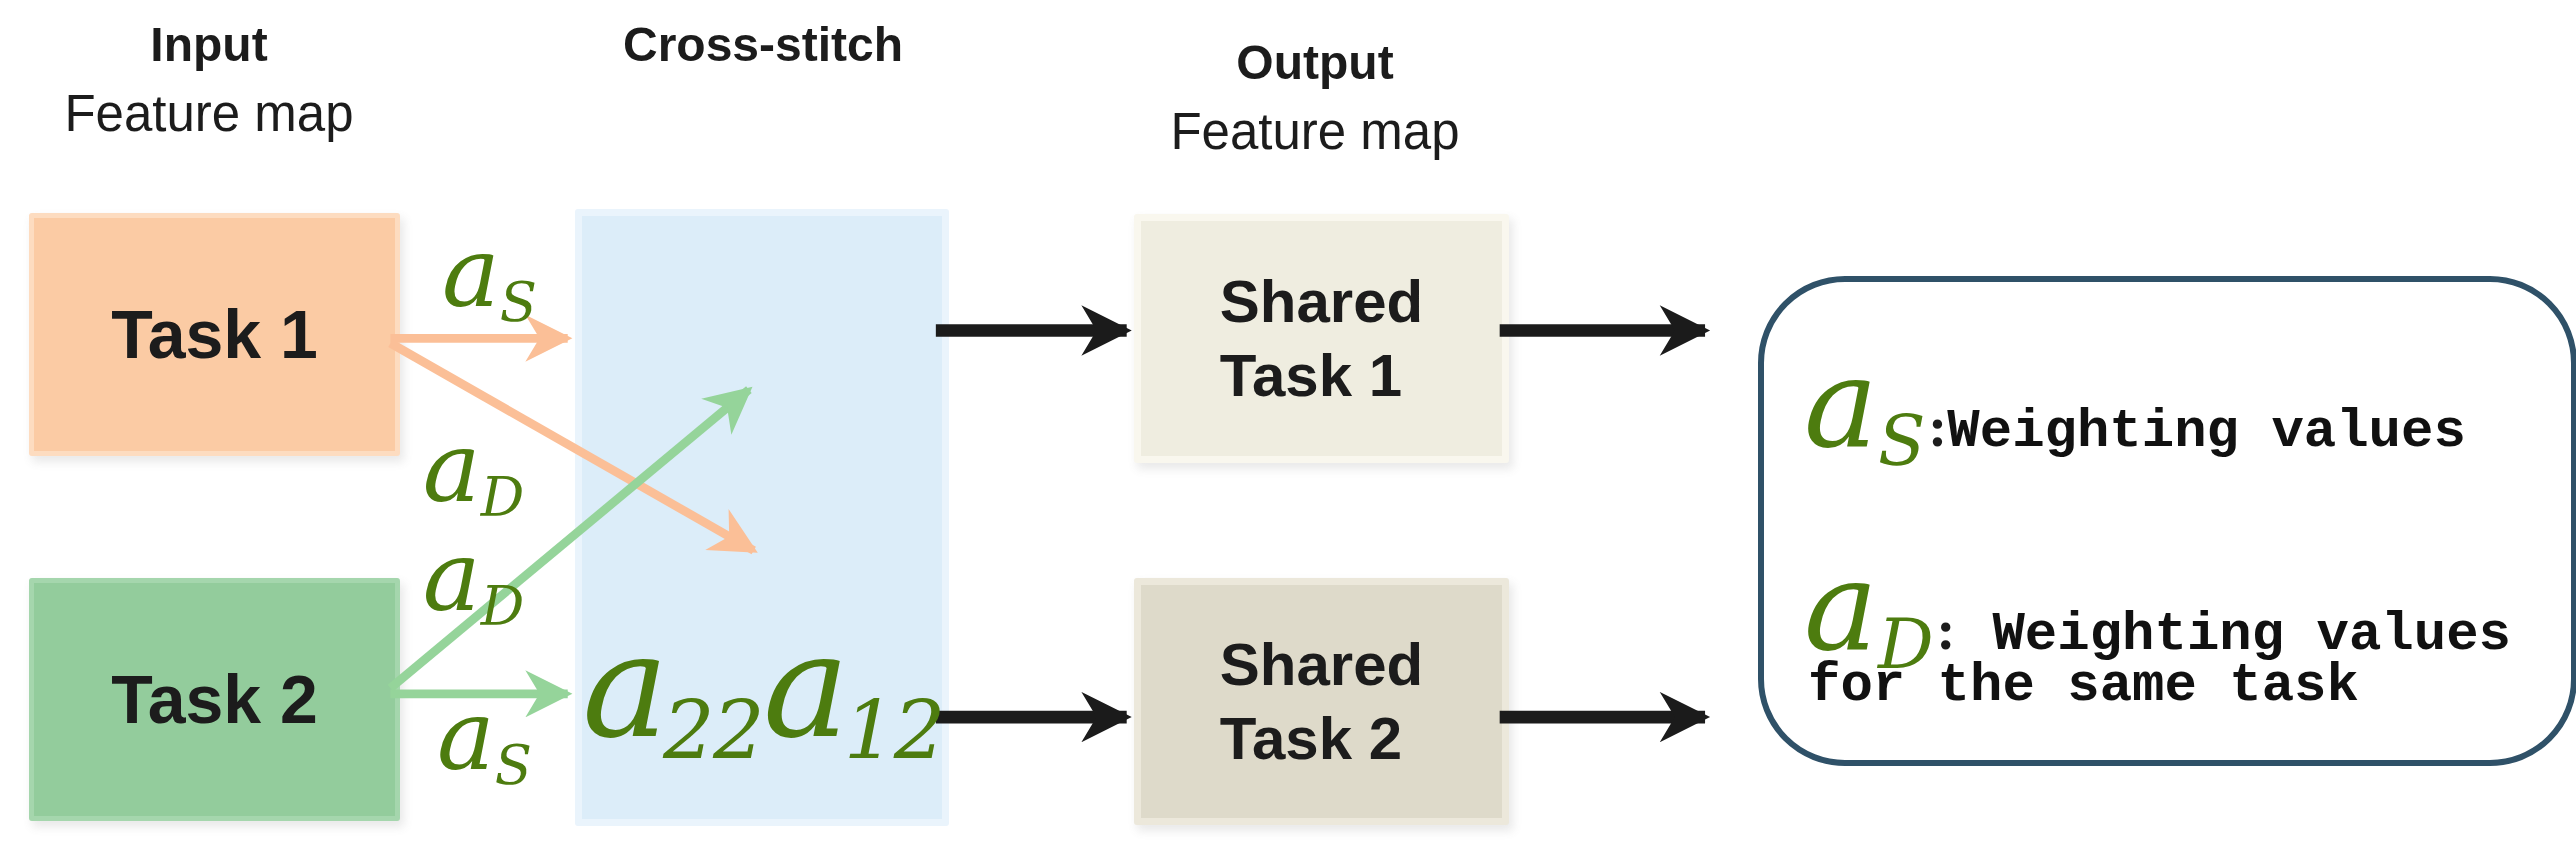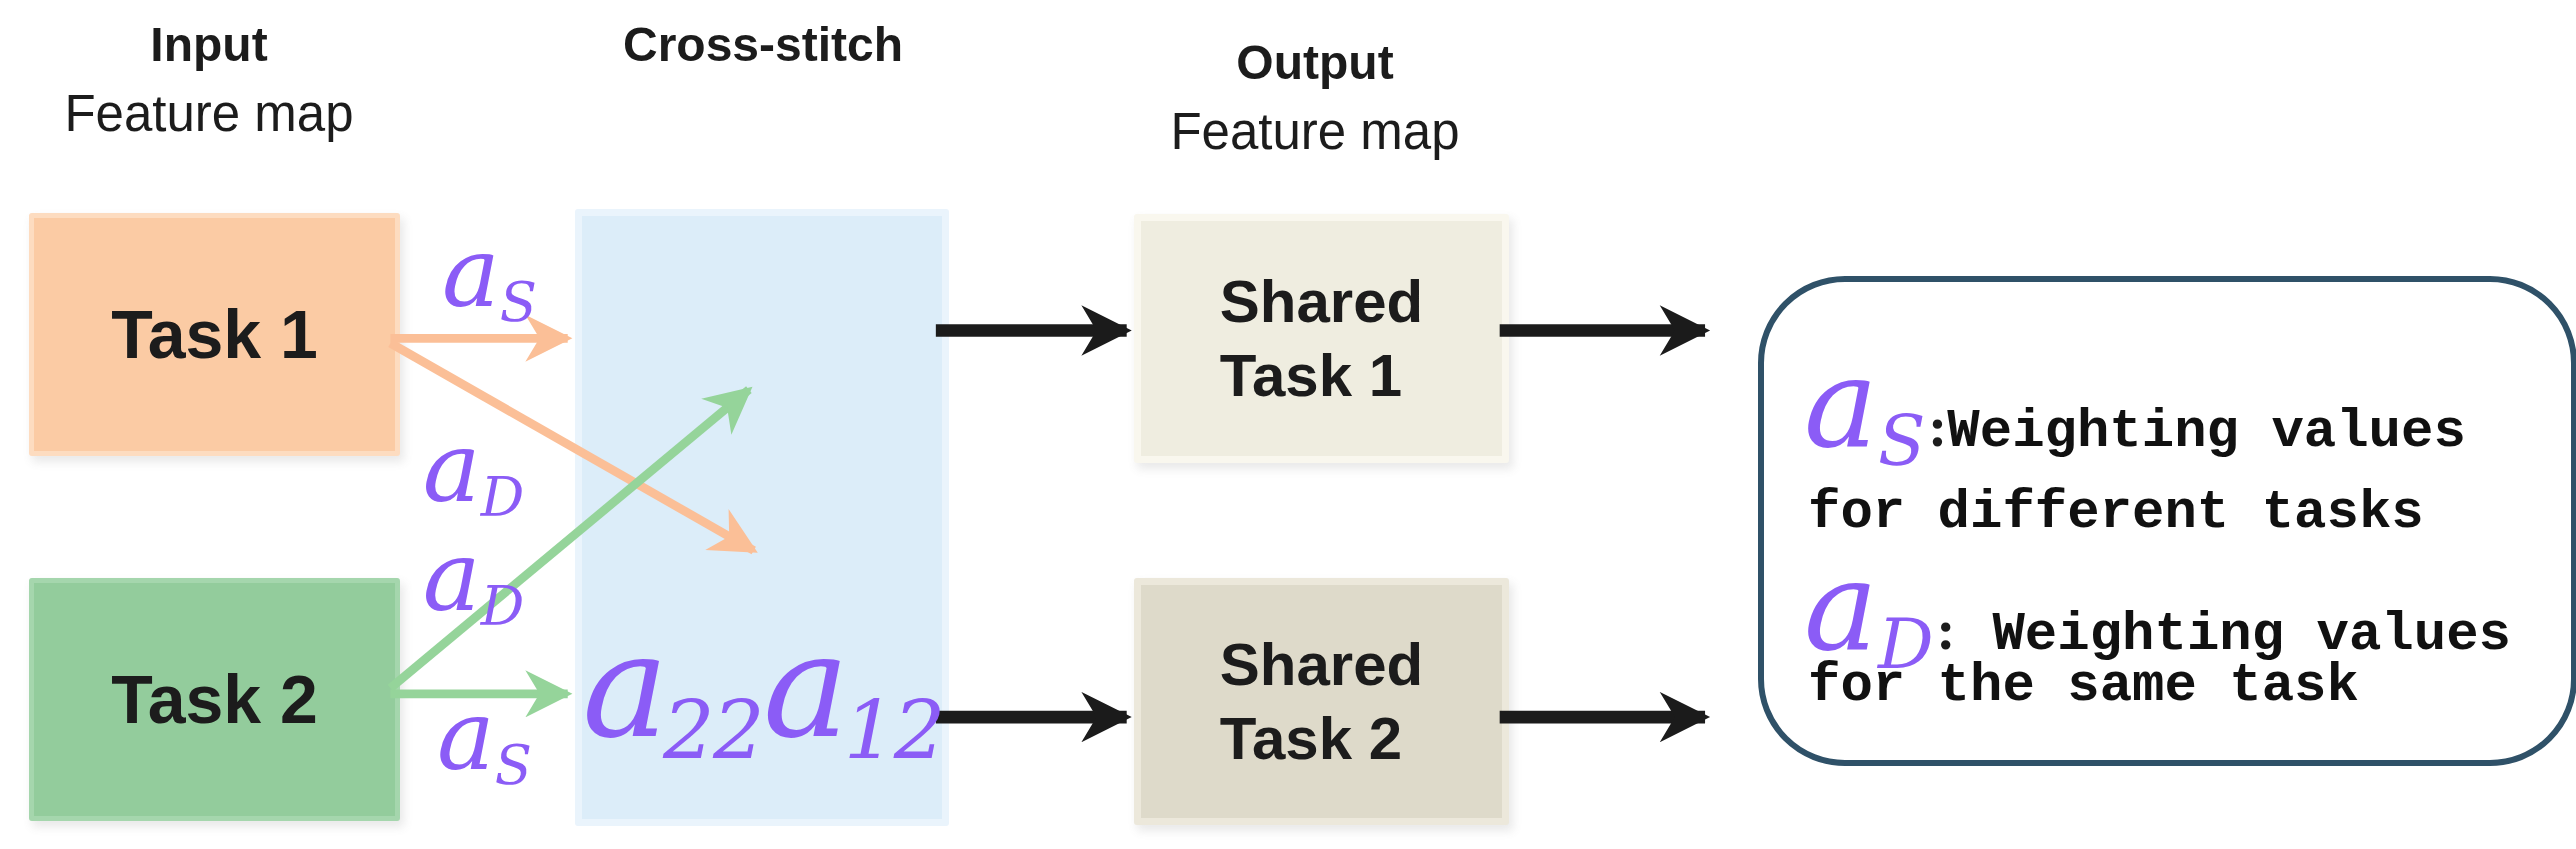--- a/index.html
+++ b/index.html
@@ -34,21 +34,21 @@
          border:7.8px solid var(--stitch-border);}
   #shared1{left:1134px;top:214px;width:361px;height:235px;background:var(--shared1-fill);
          border:7.8px solid var(--shared1-border);}
   #shared2{left:1134px;top:578px;width:361px;height:233px;background:var(--shared2-fill);
          border:7.8px solid var(--shared2-border);}
   .node .lbl{font-size:68px;font-weight:700;line-height:1.15;}
   .node .lbl2{font-size:60px;font-weight:700;line-height:1.22;}
 
   
   .math{font-family:"DejaVu Serif","Liberation Serif",serif;font-style:italic;
-        color:#8b5cf6;line-height:1;white-space:nowrap;}
+        color:#4d7c0f;line-height:1;white-space:nowrap;}
   .msub{font-size:0.56em;vertical-align:-0.28em;letter-spacing:-0.02em;}
   .csrow{position:absolute;transform:translate(-50%,-50%);font-size:145px;}
   .csrow .mbase{letter-spacing:-0.04em;}
   .elab{position:absolute;transform:translate(-50%,-50%);font-size:97px;}
 
   
   #legendBox{position:absolute;left:1758px;top:276px;width:807px;height:478px;
         background:#fff;border:6.8px solid var(--legend-border);border-radius:87px;}
   .lgline{position:absolute;white-space:nowrap;display:inline-flex;align-items:baseline;}
   .lg-math{font-size:124px;}
@@ -145,23 +145,20 @@
   <div class="math elab" style="left:484px;top:740px">
     <span>a</span><span class="msub">S</span>
   </div>
 
   <div id="legendBox"></div>
   <div class="lgline" id="lg-l1">
     <span class="math lg-math"><span>a</span><span class="msub">S</span></span>
     <span class="lg-colon">:</span>
     <span class="lg-txt">Weighting values</span>
   </div>
-  <div class="lgline" id="lg-l2">
-    <span class="lg-txt">for different tasks</span>
-  </div>
   <div class="lgline" id="lg-l3">
     <span class="math lg-math"><span>a</span><span class="msub">D</span></span>
     <span class="lg-colon">:</span>
     <span class="lg-txt">Weighting values</span>
   </div>
   <div class="lgline" id="lg-l4">
     <span class="lg-txt">for the same task</span>
   </div>
 
 </div>

